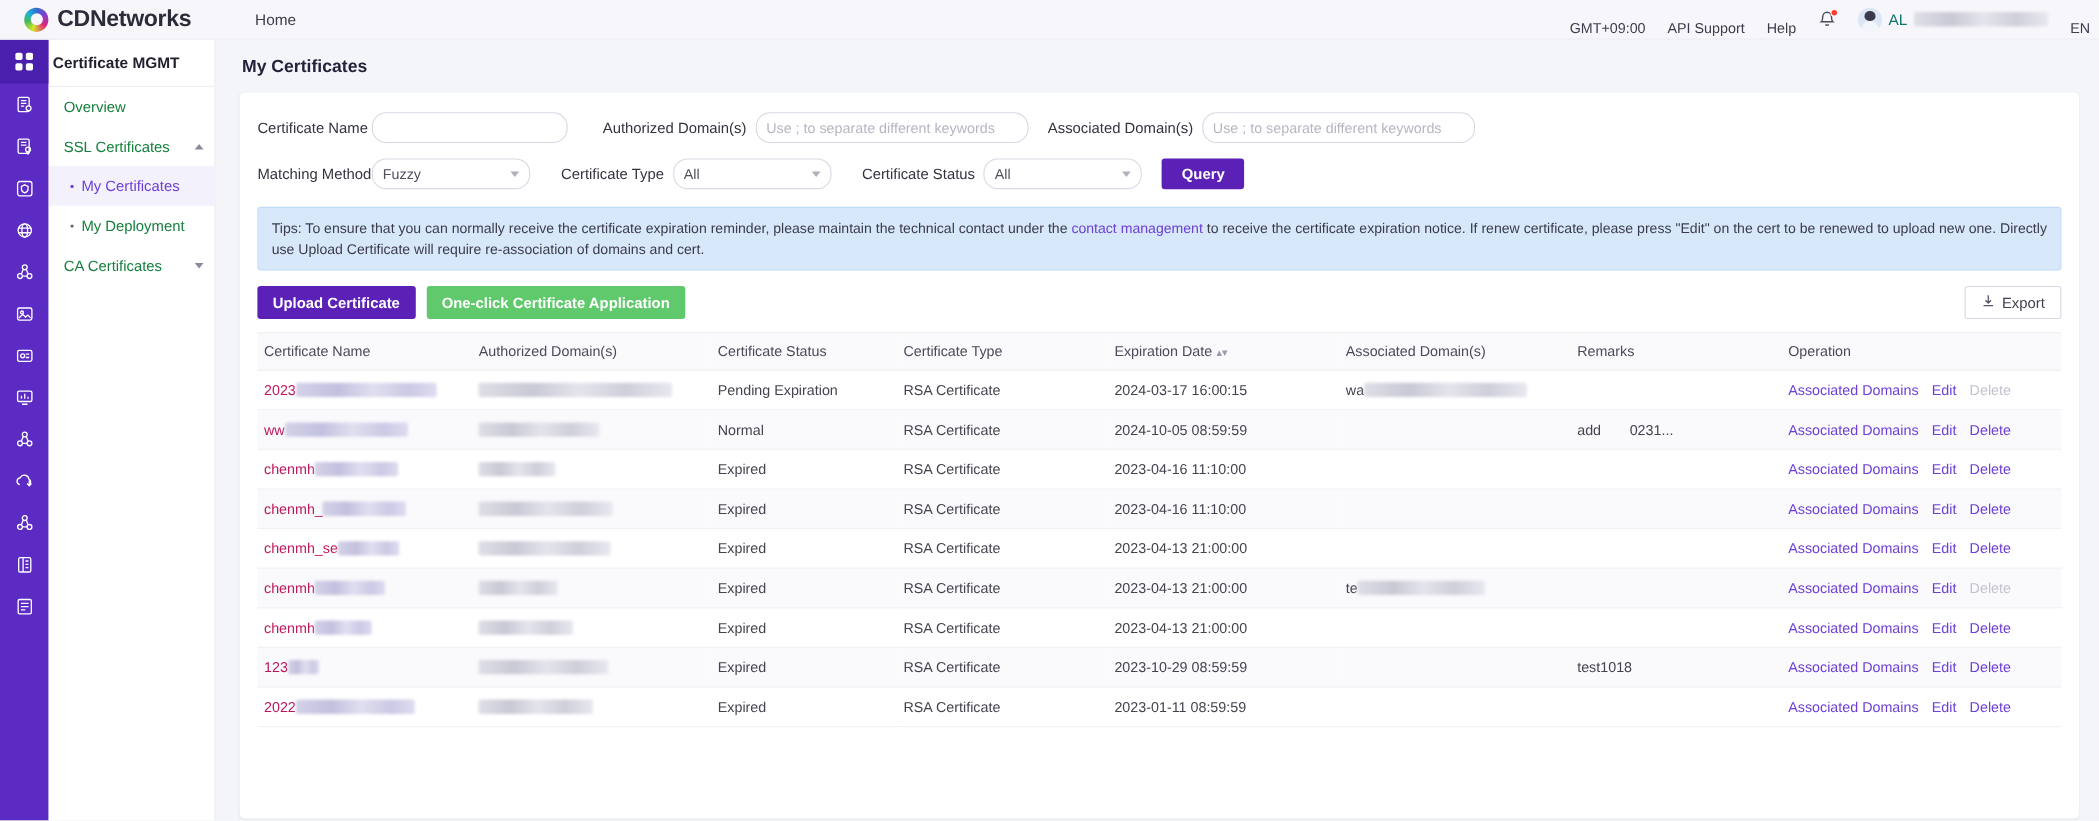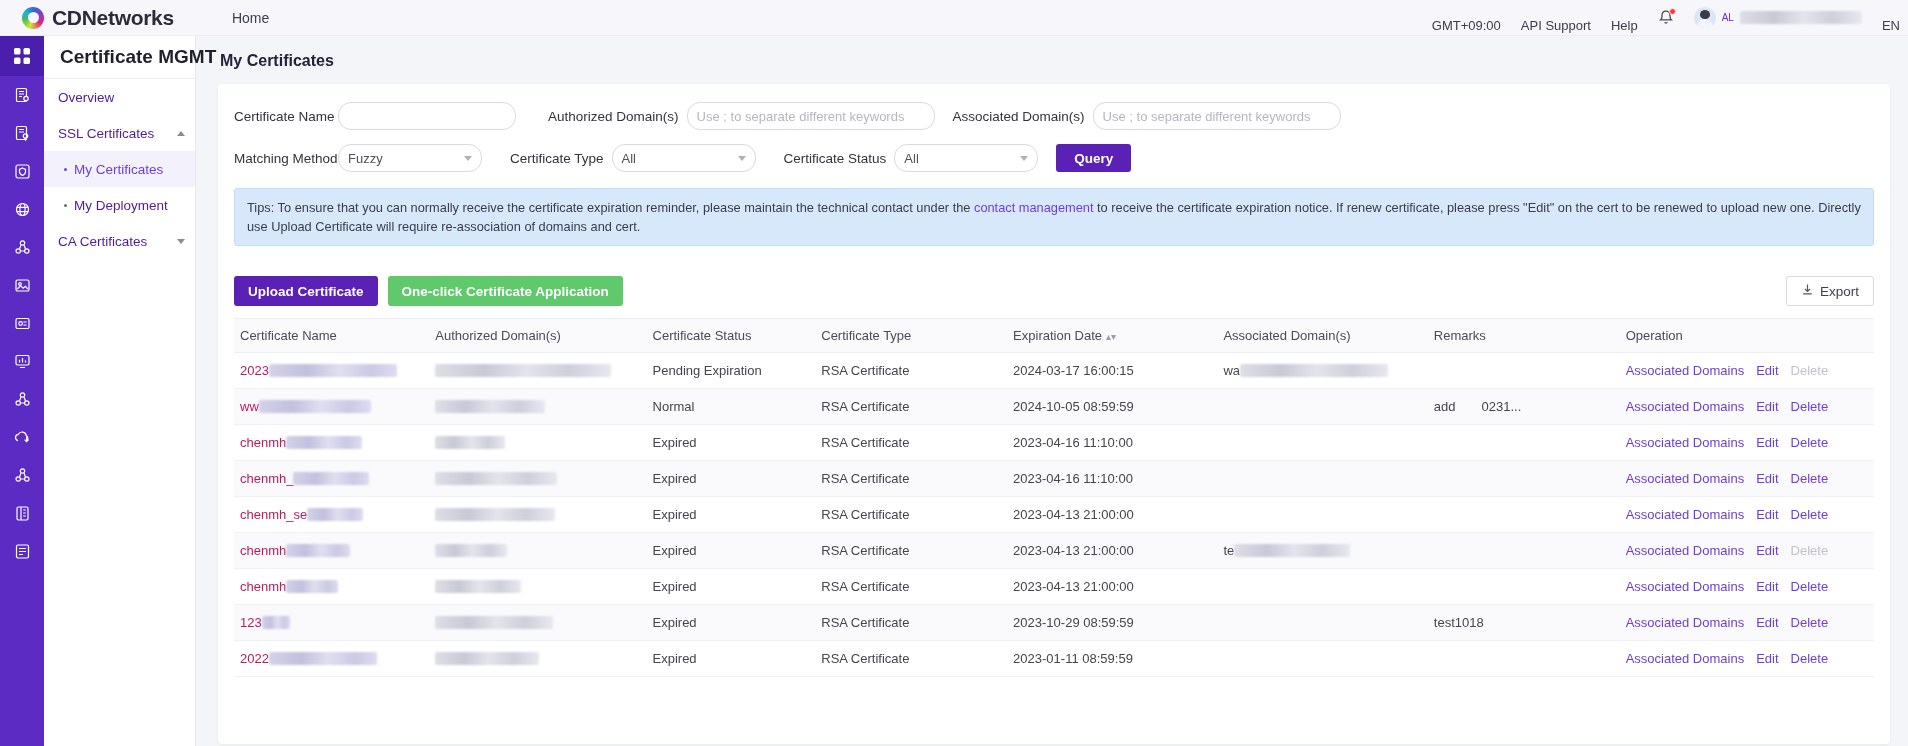--- a/index.html
+++ b/index.html
@@ -56,21 +56,21 @@
   }
   .avatar::before {
     content:""; position:absolute; left:6px; top:3px; width:10px; height:9px;
     border-radius: 50% 50% 45% 45%; background:#3c3a4a;
   }
   .avatar::after {
     content:""; position:absolute; left:3px; top:12px; width:16px; height:11px;
     border-radius: 9px 9px 0 0; background:#f2f6fb;
   }
   .user-block { display:flex; align-items:center; gap:6px; cursor:pointer; }
-  .user-name { font-size:10px; color:#6d28d9; }
+  .user-name { font-size:14px; color:#0f766e; }
   .redact {
     display: inline-block; height: 13px; vertical-align: -2px;
     border-radius: 2px;
     background: linear-gradient(90deg,#dedee6 0%,#c9c9d6 28%,#e4e4ec 52%,#cfcfdb 76%,#e8e8f0 100%);
     filter: blur(1.3px);
   }
   .redact-blue {
     background: linear-gradient(90deg,#d3d2e8 0%,#c2c0de 30%,#e0dff0 55%,#cbc9e4 80%,#dedcf0 100%);
   }
 
@@ -87,27 +87,27 @@
   .rail-item.first { height: 40px; background: #4b1fae; }
   .rail-item svg { display:block; }
 
   
   .sidebar {
     position: absolute; top: 36px; left: 44px; width: 152px; height: 710px;
     background: #ffffff; border-right: 1px solid #e9e9f0; z-index: 10;
   }
   .sidebar-title {
     height: 42px; display:flex; align-items:center;
-    padding-left: 16px; font-size: 19px; font-weight: 700; color: #1f1f2e;
+    padding-left: 4px; font-size: 14px; font-weight: 700; color: #1f1f2e;
     white-space: nowrap;
   }
   .sidebar-sep { height:1px; background:#ededf3; margin: 0; }
   .side-row {
     height: 36px; display:flex; align-items:center;
-    padding-left: 14px; font-size: 13.5px; color: #4c1d95; cursor: pointer;
+    padding-left: 14px; font-size: 13.5px; color: #15803d; cursor: pointer;
     position: relative;
   }
   .side-row.group { justify-content: space-between; padding-right: 10px; }
   .side-row.sub { padding-left: 20px; gap: 7px; font-size: 13.5px; }
   .side-row.sub .dot {
     width: 3px; height: 3px; border-radius: 50%; background: #6b6b80; flex: none;
   }
   .side-row.active { background: #f3f1fb; color: #6d3fd6; }
   .side-row.active .dot { background: #6d3fd6; }
   .caret { width: 0; height: 0; }
@@ -151,21 +151,21 @@
 
   
   .tips {
     margin-top: 12px; background: #d7e8fb; border: 1px solid #c2dcf7;
     border-radius: 3px; padding: 9px 12px;
     font-size: 12.8px; line-height: 19px; color: #3b3b4a;
   }
   .tips a { color: #6d3fd6; text-decoration: none; cursor: pointer; }
 
   
-  .actions { margin-top: 30px; display:flex; align-items:center; }
+  .actions { margin-top: 14px; display:flex; align-items:center; }
   .btn {
     height: 30px; padding: 0 14px; border-radius: 3px; border: none;
     font-size: 13.5px; font-weight: 600; cursor: pointer; color: #fff;
     font-family: "Liberation Sans", sans-serif;
   }
   .btn-upload { background: #5b21b6; }
   .btn-oneclick { background: #5fc96b; margin-left: 10px; }
   .btn-export {
     margin-left: auto; height: 30px; padding: 0 14px; border-radius: 3px;
     background:#fff; border:1px solid #d9d9e3; color:#3f3f50; font-size:13.5px;

